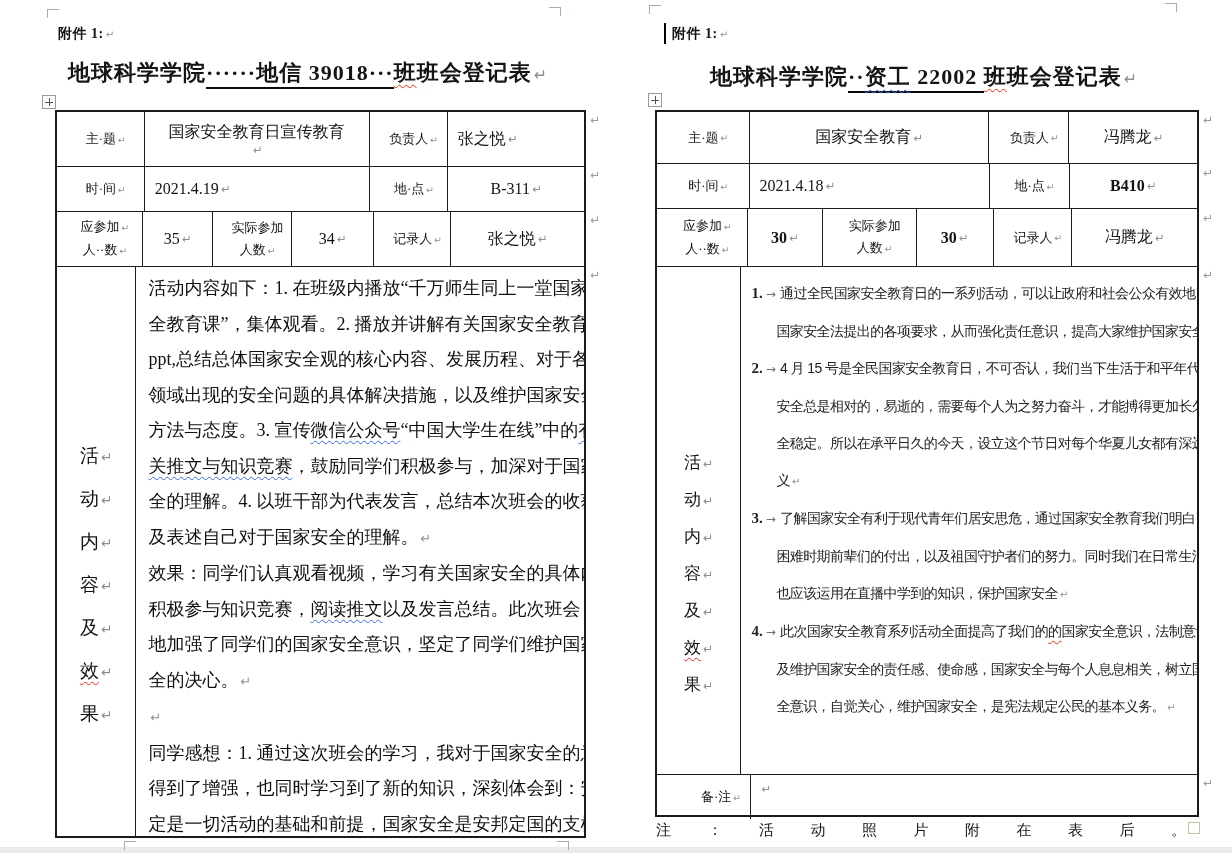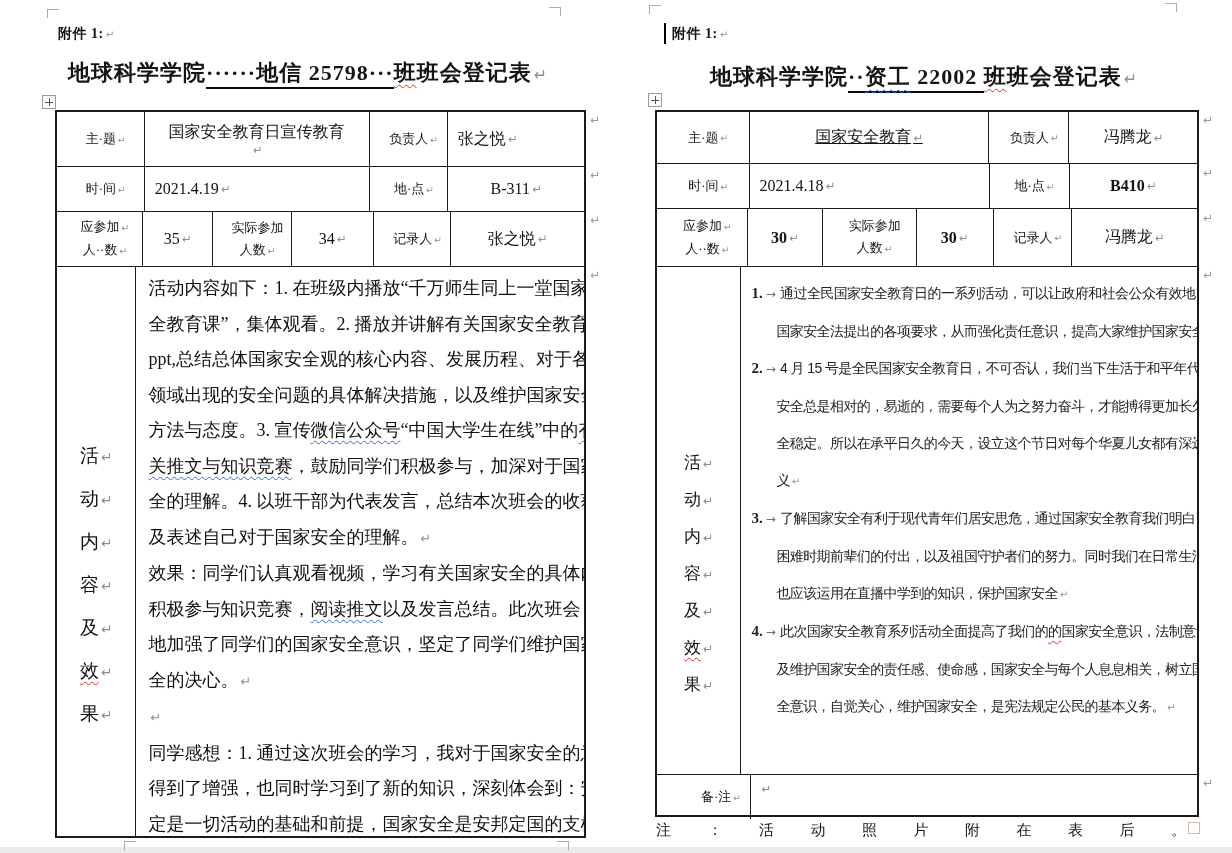--- a/index.html
+++ b/index.html
@@ -75,21 +75,21 @@
   <div class="crop bl" style="left:124px;top:841px"></div>
   <div class="crop br" style="left:557px;top:841px"></div>
   <div class="crop tl" style="left:649px;top:5px"></div>
   <div class="crop tr" style="left:1165px;top:3px"></div>
 
   <section class="page" style="left:0;width:616px;">
     <div class="attach" style="left:58px;">
       <span>附件 1:</span><span class="pm">↵</span>
     </div>
     <h1 class="title" style="top:58px;">
-      <span><span>地球科学学院</span><span class="u">······</span><span class="u">地信 25798</span><span class="u">···</span><span class="wr">班</span><span>班会登记表</span></span><span class="pm">↵</span>
+      <span><span>地球科学学院</span><span class="u">······</span><span class="u">地信 39018</span><span class="u">···</span><span class="wr">班</span><span>班会登记表</span></span><span class="pm">↵</span>
     </h1>
 
     <div class="handle" style="left:42px;top:95px"></div>
 
     <div class="tbl" style="left:55px;top:110px;width:531px;height:728px;">
       <div class="tr" style="height:55px;">
         <div class="td c lab" style="width:80px;">
             <span>主·题</span>
             <span class="pm">↵</span>
           </div>
@@ -197,21 +197,21 @@
     </h1>
 
     <div class="handle" style="left:32px;top:93px"></div>
 
     <div class="tbl" style="left:39px;top:110px;width:544px;height:707px;">
       <div class="tr" style="height:52px;">
         <div class="td c lab" style="width:85px;">
             <span>主·题</span>
             <span class="pm">↵</span>
           </div>
-        <div class="td c val" style="width:250px;text-decoration:underline;">
+        <div class="td c val" style="width:250px;">
             <span>国家安全教育</span>
             <span class="pm">↵</span>
           </div>
         <div class="td c lab" style="width:72px;">
             <span>负责人</span>
             <span class="pm">↵</span>
           </div>
         <div class="td c val" style="width:133px;">
             <span>冯腾龙</span>
             <span class="pm">↵</span>

